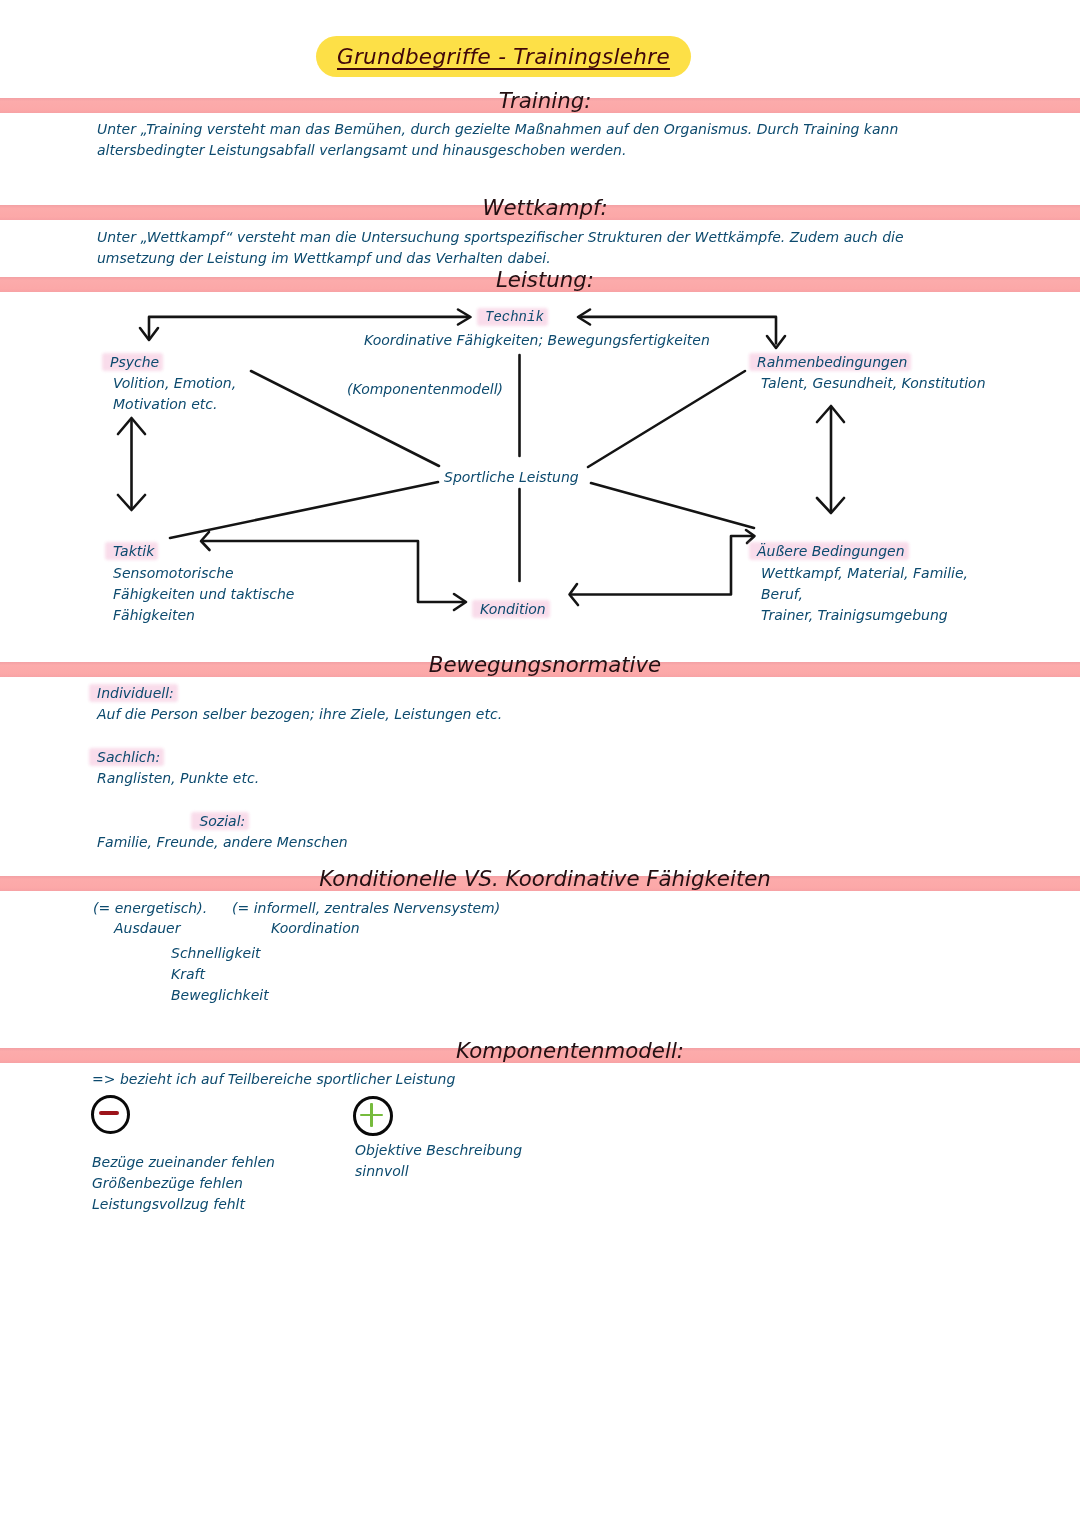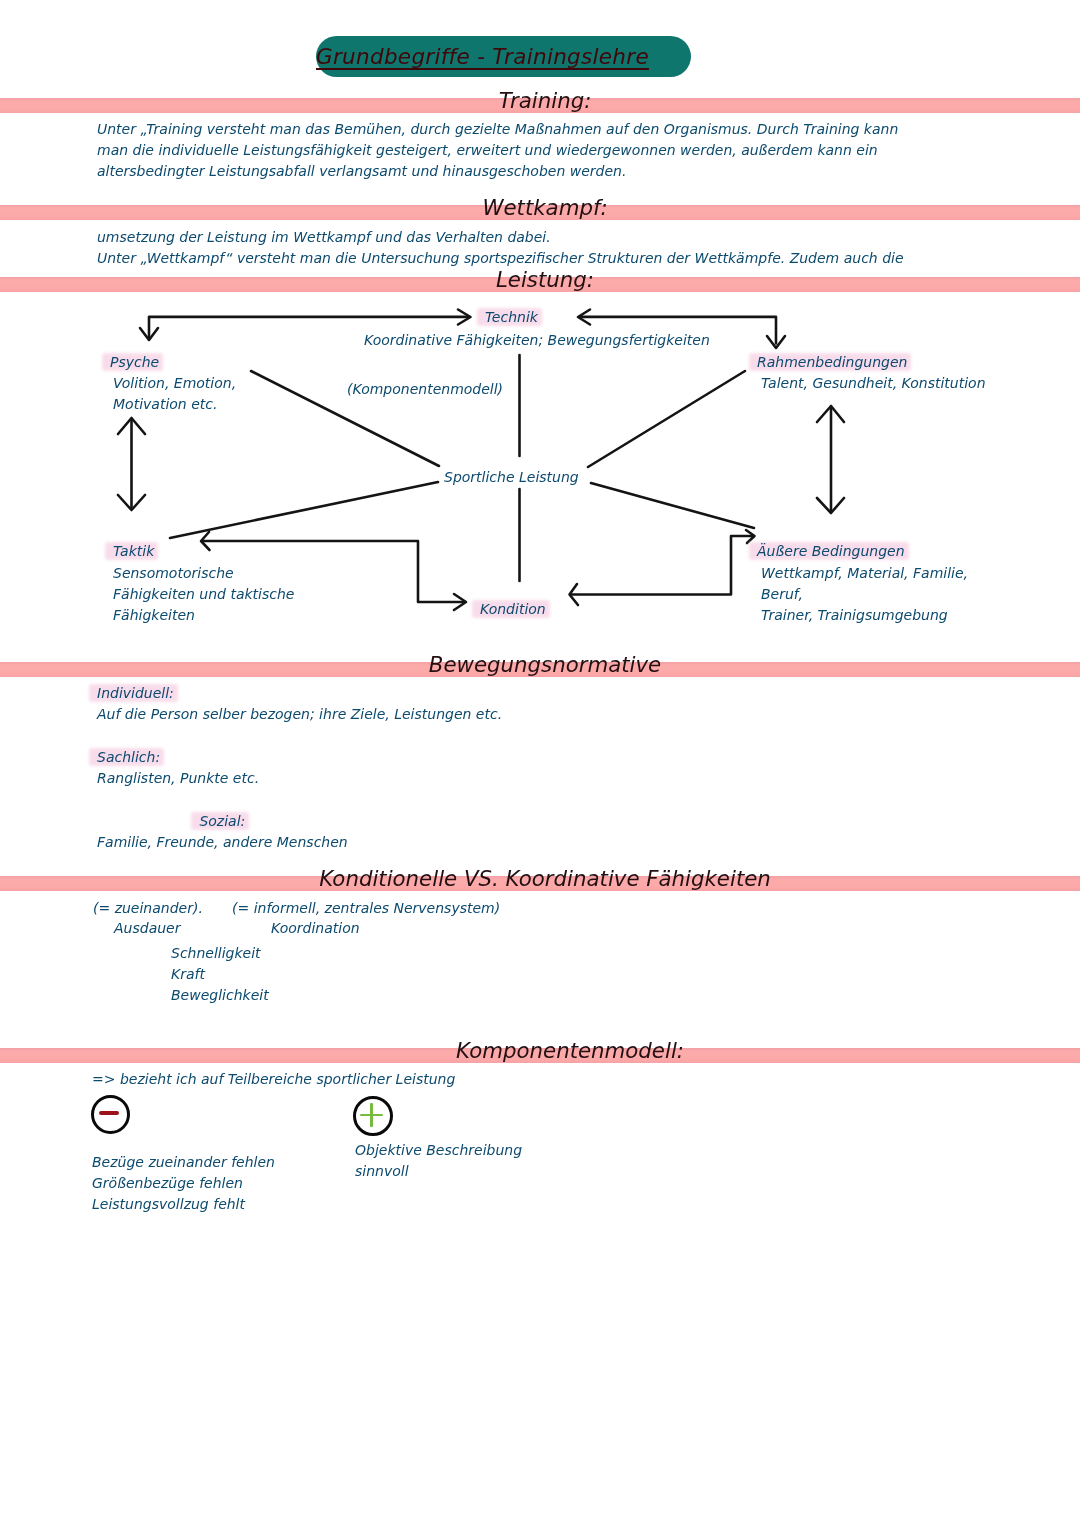--- a/index.html
+++ b/index.html
@@ -25,22 +25,22 @@
       font-size:21.3px;color:#241013;white-space:nowrap;}
 
   .para{position:absolute;font-size:14px;line-height:21px;color:#0c4a6e;white-space:nowrap;}
   .line{white-space:nowrap;}
 
   .tag{position:relative;display:inline-block;z-index:0;}
   .tag::before{content:"";position:absolute;left:-8px;right:-4px;top:1px;bottom:2px;
      background:#f9dbea;border-radius:3px;z-index:-1;filter:blur(1.4px);opacity:.95;}
 
   
-  .pill{position:absolute;background:#0f766e;border-radius:40px;
-        display:flex;align-items:center;}
+  .pill{position:absolute;background:#fde047;border-radius:40px;
+        display:flex;align-items:center;justify-content:center;}
   .pill span{font-size:21.5px;color:#40070a;text-decoration:underline;
              text-decoration-thickness:1.8px;text-underline-offset:4px;letter-spacing:.3px;}
 
   svg.diag{position:absolute;left:0;top:0;pointer-events:none;}
 
   .ico{position:absolute;border:3.1px solid #090909;border-radius:50%;}
   .ico i{position:absolute;display:block;}
 </style>
 </head>
 <body>
@@ -48,29 +48,28 @@
 <div class="page">
 
   <div class="pill" style="left:316px;top:36px;width:375px;height:41px;">
     <span>Grundbegriffe - Trainingslehre</span>
   </div>
 
   <div class="band" style="top:98px;"></div>
   <div class="hd" style="top:88px;">Training:</div>
   <div class="para" style="left:97px;top:119px;">
     <div class="line">Unter „Training versteht man das Bemühen, durch gezielte Maßnahmen auf den Organismus. Durch Training kann</div>
-    <div class="line">man die individuelle Leistungsfähigkeit gesteigert, erweitert und wiedergewonnen werden, außerdem kann ein</div>
     <div class="line">altersbedingter Leistungsabfall verlangsamt und hinausgeschoben werden.</div>
   </div>
 
   <div class="band" style="top:205px;"></div>
   <div class="hd" style="top:195px;">Wettkampf:</div>
   <div class="para" style="left:97px;top:227px;">
+    <div class="line">Unter „Wettkampf“ versteht man die Untersuchung sportspezifischer Strukturen der Wettkämpfe. Zudem auch die</div>
     <div class="line">umsetzung der Leistung im Wettkampf und das Verhalten dabei.</div>
-    <div class="line">Unter „Wettkampf“ versteht man die Untersuchung sportspezifischer Strukturen der Wettkämpfe. Zudem auch die</div>
   </div>
 
   <div class="band" style="top:277px;"></div>
   <div class="hd" style="top:267px;">Leistung:</div>
 
   <svg class="diag" width="1080" height="1527" viewBox="0 0 1080 1527" fill="none">
     <g stroke="#141414" stroke-width="2.6" stroke-linecap="round" stroke-linejoin="round" fill="none">
 
       <path d="M149 339 L149 316.9 L468 316.9"></path>
       <path d="M458 309.5 L470.5 317 L458 324.5"></path>
@@ -99,21 +98,21 @@
       <path d="M203 541 L418 541 L418 602 L463 602"></path>
       <path d="M209 532 L201 541 L209.5 550"></path>
       <path d="M454 594 L466 602 L454 610"></path>
 
       <path d="M572 594.5 L731 594.5 L731 536 L752 536"></path>
       <path d="M746 530 L754.5 536 L747 543"></path>
       <path d="M577 584 L569.5 594.5 L578 605"></path>
     </g>
   </svg>
 
-  <div class="para" style="left:485px;top:307px;">
+  <div class="para" style="left:485px;top:307px;font-family:Liberation Mono, monospace;">
     <div class="line"><span class="tag">Technik</span></div>
   </div>
   <div class="para" style="left:364px;top:330px;text-align:center;">
     <div class="line">Koordinative Fähigkeiten; Bewegungsfertigkeiten</div>
   </div>
 
   <div class="para" style="left:110px;top:352px;">
     <div class="line"><span class="tag">Psyche</span></div>
   </div>
   <div class="para" style="left:113px;top:373px;">
@@ -170,21 +169,21 @@
     <div class="line">Auf die Person selber bezogen; ihre Ziele, Leistungen etc.</div>
   </div>
   <div class="para" style="left:97px;top:811px;text-align:center;">
     <div class="line"><span class="tag">Sozial:</span></div>
     <div class="line">Familie, Freunde, andere Menschen</div>
   </div>
 
   <div class="band" style="top:876px;"></div>
   <div class="hd" style="top:866px;">Konditionelle VS. Koordinative Fähigkeiten</div>
 
-  <div class="para" style="left:93px;top:898px;">(= zueinander).</div>
+  <div class="para" style="left:93px;top:898px;">(= energetisch).</div>
   <div class="para" style="left:232px;top:898px;">(= informell, zentrales Nervensystem)</div>
   <div class="para" style="left:114px;top:918px;">Ausdauer</div>
   <div class="para" style="left:271px;top:918px;">Koordination</div>
   <div class="para" style="left:171px;top:943px;">
     <div class="line">Schnelligkeit</div>
     <div class="line">Kraft</div>
     <div class="line">Beweglichkeit</div>
   </div>
 
   <div class="band" style="top:1048px;"></div>

